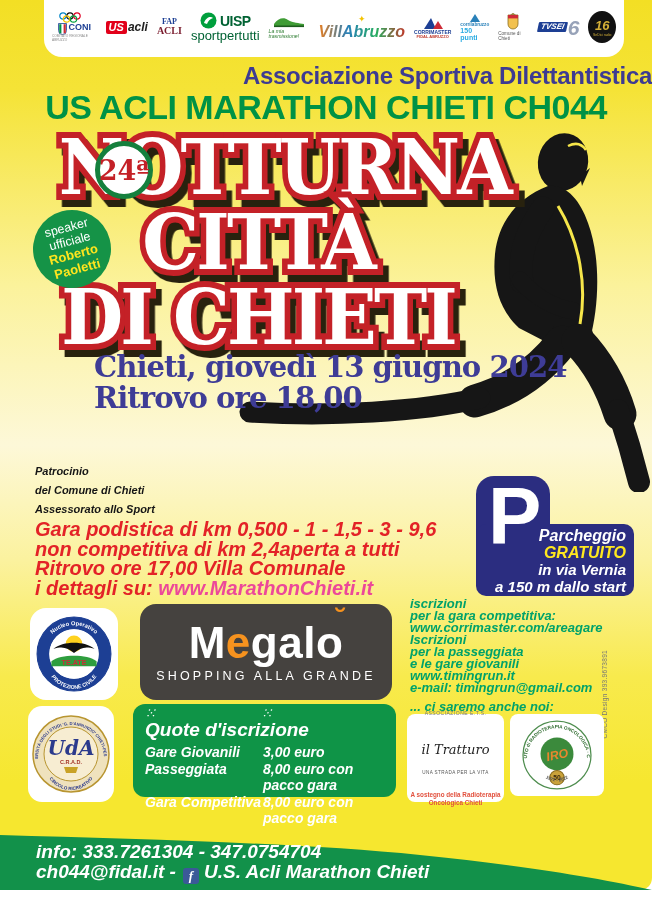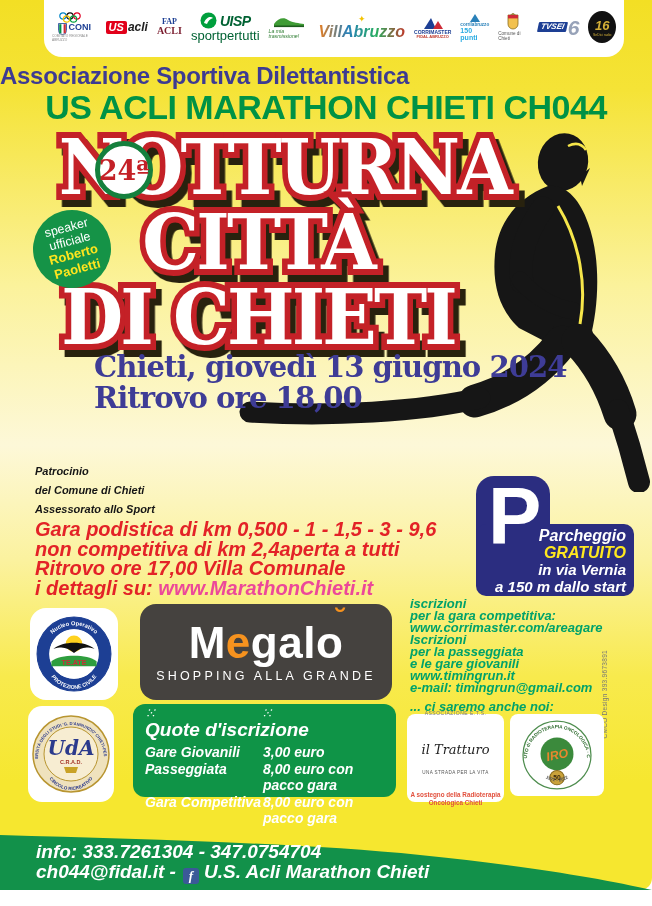--- a/index.html
+++ b/index.html
@@ -19,21 +19,21 @@
       justify-content:center;gap:9px;padding:2px 8px 5px;box-sizing:border-box;z-index:5;}
   .bi{display:flex;flex-direction:column;align-items:center;justify-content:center;line-height:1;}
   .coni-row{display:flex;align-items:flex-start;gap:2px;}
   .coni-name{font-size:9px;font-weight:bold;color:#1d3f94;}
   .coni-sub{font-size:3.2px;color:#888;}
   .us-box{background:#e2001a;color:#fff;font-weight:bold;font-style:italic;
       font-size:11px;padding:1px 3px;border-radius:2px;}
   .acli-txt{font-weight:bold;font-style:italic;color:#222;font-size:12px;}
   .fap-f{font-size:8px;font-weight:bold;color:#1d3f94;font-family:"Liberation Serif",serif;}
   .fap-a{font-size:10px;font-weight:bold;color:#7a1c2e;font-family:"Liberation Serif",serif;}
-  .uisp-row{display:flex;align-items:center;gap:3px;font-style:italic;}
+  .uisp-row{display:flex;align-items:center;gap:3px;}
   .uisp-name{font-size:14px;font-weight:bold;color:#006233;letter-spacing:-0.5px;}
   .uisp-sub{font-size:13px;font-weight:normal;color:#006233;}
   .shoe-sub{font-size:5.2px;font-style:italic;color:#2e7d32;margin-top:1px;}
   .vabr{font-size:16px;font-weight:bold;font-style:italic;
       background:linear-gradient(90deg,#e67e22,#2980b9,#27ae60,#c0392b);
       -webkit-background-clip:text;background-clip:text;color:transparent;}
   .vabr-star{color:#f4c300;font-size:9px;}
   .cm-name{font-size:5px;font-weight:bold;color:#1d3f94;}
   .cm-sub{font-size:4px;font-weight:bold;color:#c0392b;}
   .cab-name{font-size:4.6px;font-weight:bold;color:#2980b9;}
@@ -42,21 +42,21 @@
   .tvsei-wrap{display:flex;align-items:center;gap:1px;}
   .tv-banner{background:#1d3f94;color:#fff;font-style:italic;font-weight:bold;
       font-size:8px;padding:1px 3px;transform:skewX(-12deg);border-radius:1px;}
   .tv-six{font-size:21px;font-weight:bold;font-style:italic;color:#97a2b8;}
   .sedici{width:32px;height:32px;border-radius:50%;background:#111;
       display:flex;flex-direction:column;align-items:center;justify-content:center;color:#d4af37;}
   .sedici .n{font-size:13px;font-weight:bold;font-style:italic;}
   .sedici .s{font-size:3.4px;}
 
   
-  .hdr1{left:0;top:64px;width:100%;text-align:left;font-size:24px;font-weight:bold;
+  .hdr1{left:0;top:64px;width:100%;text-align:right;font-size:24px;font-weight:bold;
       color:#3d3b92;letter-spacing:-0.3px;line-height:1;}
   .hdr2{left:0;top:90px;width:100%;text-align:center;font-size:34px;font-weight:bold;
       color:#009245;letter-spacing:-0.5px;line-height:1;}
 
   
   .title-wrap{left:46px;top:130px;width:424px;text-align:center;z-index:3;}
   .tl{display:block;position:relative;isolation:isolate;
       font-family:"DejaVu Serif",serif;font-weight:bold;font-size:76px;
       line-height:0.99;letter-spacing:-3px;color:#fff;
       transform:scaleX(0.94);transform-origin:center;}

